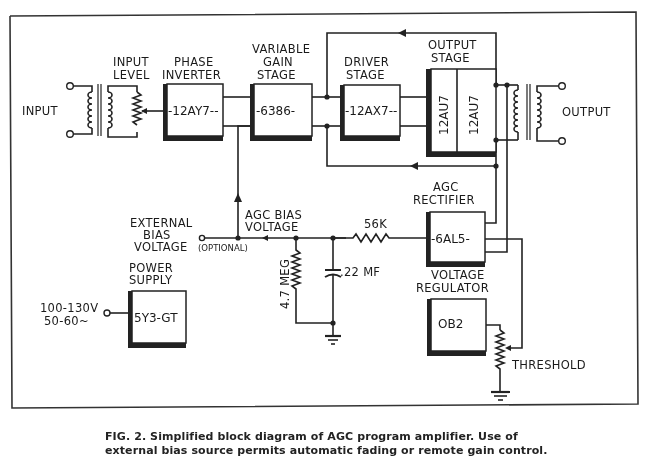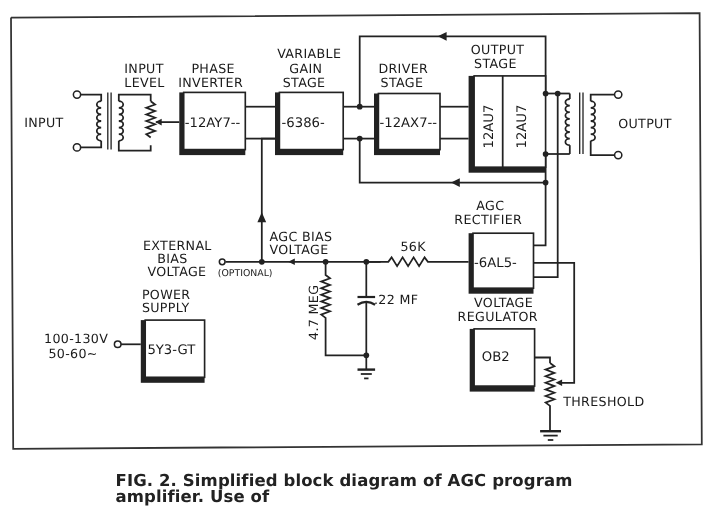--- a/index.html
+++ b/index.html
@@ -9,21 +9,21 @@
   .lbl-sm { font-family: "DejaVu Sans", sans-serif; font-size: 8.5px; fill: #1a1a1a; }
   .tube { font-family: "DejaVu Sans", sans-serif; font-size: 12px; fill: #1a1a1a; }
   .wire { stroke: #222; stroke-width: 1.6; fill: none; }
   .frame { stroke: #333; stroke-width: 1.6; fill: none; }
   .box { fill: #fff; stroke: #222; stroke-width: 1.5; }
   .shadow { fill: #222; }
   .dot { fill: #222; }
   .term { fill: #fff; stroke: #222; stroke-width: 1.4; }
   #caption {
     position: absolute; left: 105px; top: 430px; width: 460px;
-    font-family: "DejaVu Sans", sans-serif; font-size: 15px; color: #222;
+    font-family: "DejaVu Sans", sans-serif; font-size: 11px; color: #222;
     line-height: 14px; font-weight: bold; letter-spacing: 0.1px;
   }
 </style>
 </head>
 <body>
 
 <svg id="diagram" viewBox="0 0 650 420">
 
   <polyline class="frame" points="10,16 636,12 638,404 12,408 10,16"></polyline>
 
@@ -200,13 +200,14 @@
     <text class="tube" x="134" y="322">5Y3-GT</text>
   </g>
   <circle class="term" cx="107" cy="313" r="3"></circle>
   <line class="wire" x1="110" y1="313" x2="128" y2="313"></line>
   <text class="lbl" x="40" y="312">100-130V</text>
   <text class="lbl" x="44" y="325">50-60~</text>
 </svg>
 
 <div id="caption">
   <div>FIG. 2.  Simplified block diagram of AGC program amplifier. Use of</div>
+  <div>external bias source permits automatic fading or remote gain control.</div>
 </div>
 
 </body></html>

